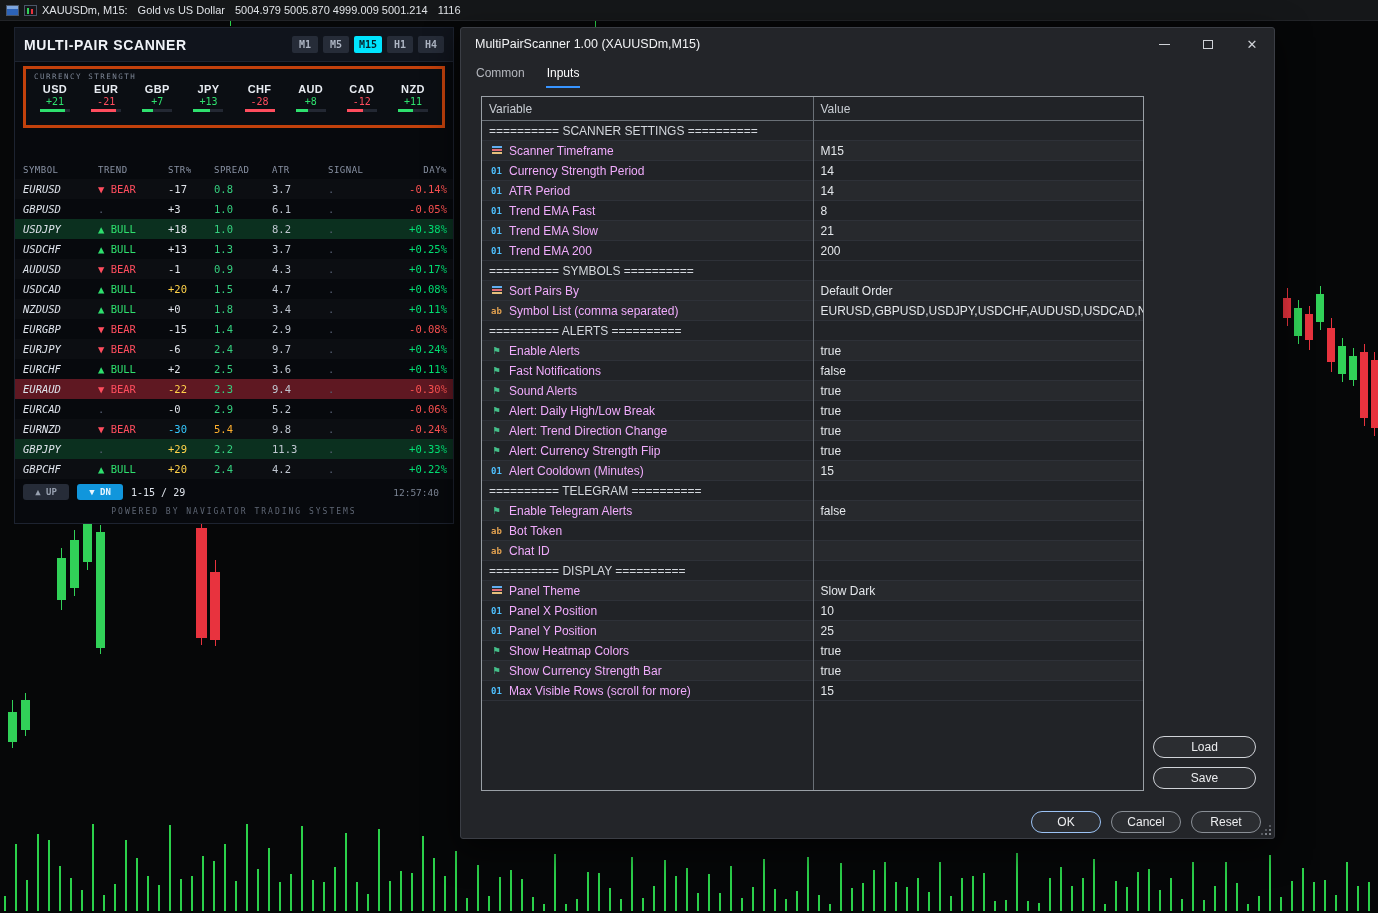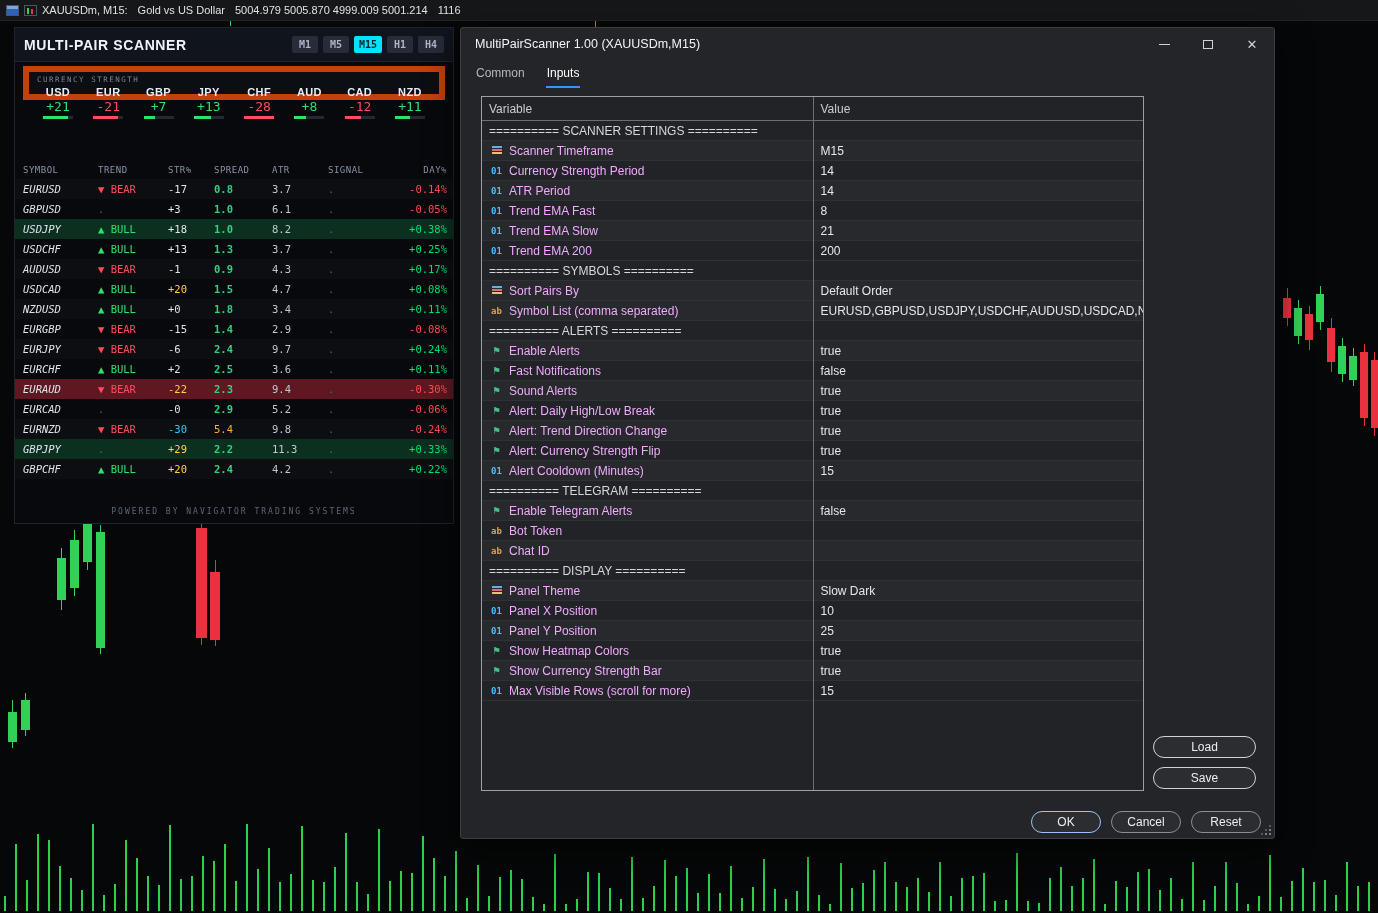--- a/index.html
+++ b/index.html
@@ -23,41 +23,41 @@
   .tb-icon.chart::after{content:"";position:absolute;left:6px;top:3px;width:2px;height:5px;background:#e8333e;}
   .tb-seg{margin-right:10px;white-space:nowrap;}
 
   
   .scanner{position:absolute;left:14px;top:27px;width:440px;height:497px;background:#07090d;border:1px solid #1d2330;z-index:5;font-family:"DejaVu Sans Mono",monospace;}
   .sc-header{position:absolute;left:0;top:0;right:0;height:34px;background:#10141c;border-bottom:1px solid #1e2430;display:flex;align-items:center;justify-content:space-between;padding:0 9px;}
   .sc-title{font-family:"Liberation Sans",sans-serif;font-weight:bold;font-size:14px;color:#f0f3f8;letter-spacing:.6px;}
   .tf-box{display:flex;gap:5px;}
   .tf-btn{min-width:26px;height:17px;padding:0 5px;background:#262c38;color:#aeb6c4;font-size:10px;font-weight:bold;display:flex;align-items:center;justify-content:center;border-radius:2px;cursor:default;}
   .tf-btn.active{background:#00e5ff;color:#06232b;}
-  .strength{position:absolute;left:8px;right:8px;top:38px;height:34px;background:#0b0e13;border:6px solid #c2410c;}
+  .strength{position:absolute;left:8px;right:8px;top:38px;height:62px;background:#0b0e13;border:3px solid #c2410c;}
   .st-label{position:absolute;left:8px;top:3px;font-size:7.5px;color:#7c8595;letter-spacing:1.5px;}
   .st-row{position:absolute;left:0;right:0;top:14px;display:flex;justify-content:space-between;padding:0 14px;}
   .cur{display:flex;flex-direction:column;align-items:center;gap:1px;}
   .cur-code{font-family:"Liberation Sans",sans-serif;font-weight:bold;font-size:11px;color:#e8ecf2;letter-spacing:.4px;}
-  .cur-val{font-size:13px;text-align:right;}
+  .cur-val{font-size:10px;text-align:right;}
   .cur-val.pos{color:#2ee06e;} .cur-val.neg{color:#ff4d5e;}
   .cur-bar{width:30px;height:3px;background:#232833;position:relative;margin-top:1px;}
   .cur-fill{position:absolute;left:0;top:0;height:3px;}
   .cur-fill.pos{background:#2ee06e;} .cur-fill.neg{background:#ff4d5e;}
   .sc-thead{position:absolute;left:0;right:0;top:133px;height:18px;display:flex;align-items:center;padding-left:8px;font-size:9px;color:#8a93a5;letter-spacing:.5px;}
   .sc-rows{position:absolute;left:0;right:0;top:151px;}
   .srow{height:20px;display:flex;align-items:center;padding-left:8px;font-size:10.5px;}
   .srow:nth-child(odd){background:rgba(255,255,255,.025);}
   .srow.bg-green{background:rgba(22,150,80,.28);}
   .srow.bg-red{background:rgba(205,45,60,.45);}
   .col0{width:75px;} .col1{width:70px;} .col2{width:46px;} .col3{width:58px;} .col4{width:56px;} .col5{width:58px;} .col6{width:61px;text-align:right;}
   .sym{color:#dfe4ec;font-style:italic;}
   .trend-up{color:#2ee06e;} .trend-down{color:#ff4d5e;} .trend-none{color:#566074;}
   .strc-white{color:#e0e4ea;} .strc-yellow{color:#ffd24a;} .strc-cyan{color:#35c8ff;}
-  .spr-green{color:#35d07f;font-weight:bold;} .spr-orange{color:#ffb02e;}
+  .spr-green{color:#35d07f;} .spr-orange{color:#ffb02e;}
   .atr{color:#c0c7d1;}
   .sig{color:#566074;}
   .day.pos{color:#00e676;} .day.neg{color:#ff5252;}
   .sc-pager{position:absolute;left:0;right:0;top:453px;height:22px;display:flex;align-items:center;gap:8px;padding:0 8px;}
   .pg-btn{width:46px;height:16px;border-radius:3px;font-size:9px;font-weight:bold;display:flex;align-items:center;justify-content:center;}
   .pg-up{background:#262c38;color:#98a1b0;}
   .pg-dn{background:#1196dc;color:#eaf6ff;}
   .pg-range{font-size:10px;color:#dfe4ec;}
   .pg-time{margin-left:auto;padding-right:6px;font-size:9.5px;color:#7c8595;}
   .sc-footer{position:absolute;left:0;right:0;top:479px;text-align:center;font-size:8px;color:#5f6775;letter-spacing:2px;}
@@ -490,20 +490,26 @@
         <div class="srow">
           <div class="col0 sym">GBPCHF</div>
           <div class="col1 trend-up">▲ BULL</div>
           <div class="col2 strc-yellow">+20</div>
           <div class="col3 spr-green">2.4</div>
           <div class="col4 atr">4.2</div>
           <div class="col5 sig">.</div>
           <div class="col6 day pos">+0.22%</div>
         </div>
       </div>
+    <div class="sc-pager">
+      <div class="pg-btn pg-up">▲ UP</div>
+      <div class="pg-btn pg-dn">▼ DN</div>
+      <div class="pg-range">1-15 / 29</div>
+      <div class="pg-time">12:57:40</div>
+    </div>
     <div class="sc-footer">POWERED BY NAVIGATOR TRADING SYSTEMS</div>
   </div>
 
   <div class="dialog">
     <div class="dlg-titlebar">
       <div class="dlg-title">MultiPairScanner 1.00 (XAUUSDm,M15)</div>
       <div class="dlg-controls">
         <div class="dlg-ctl">
             <span class="glyph-min"></span>
           </div>

